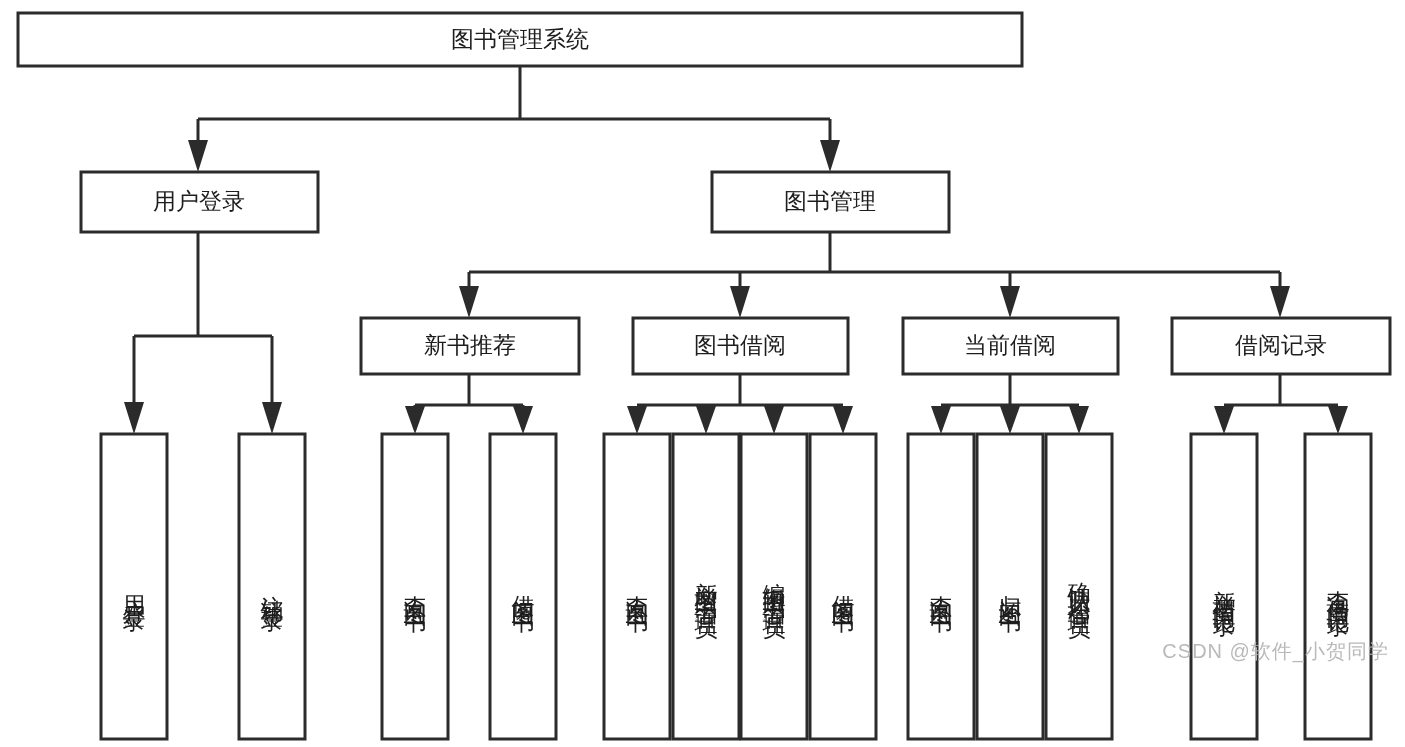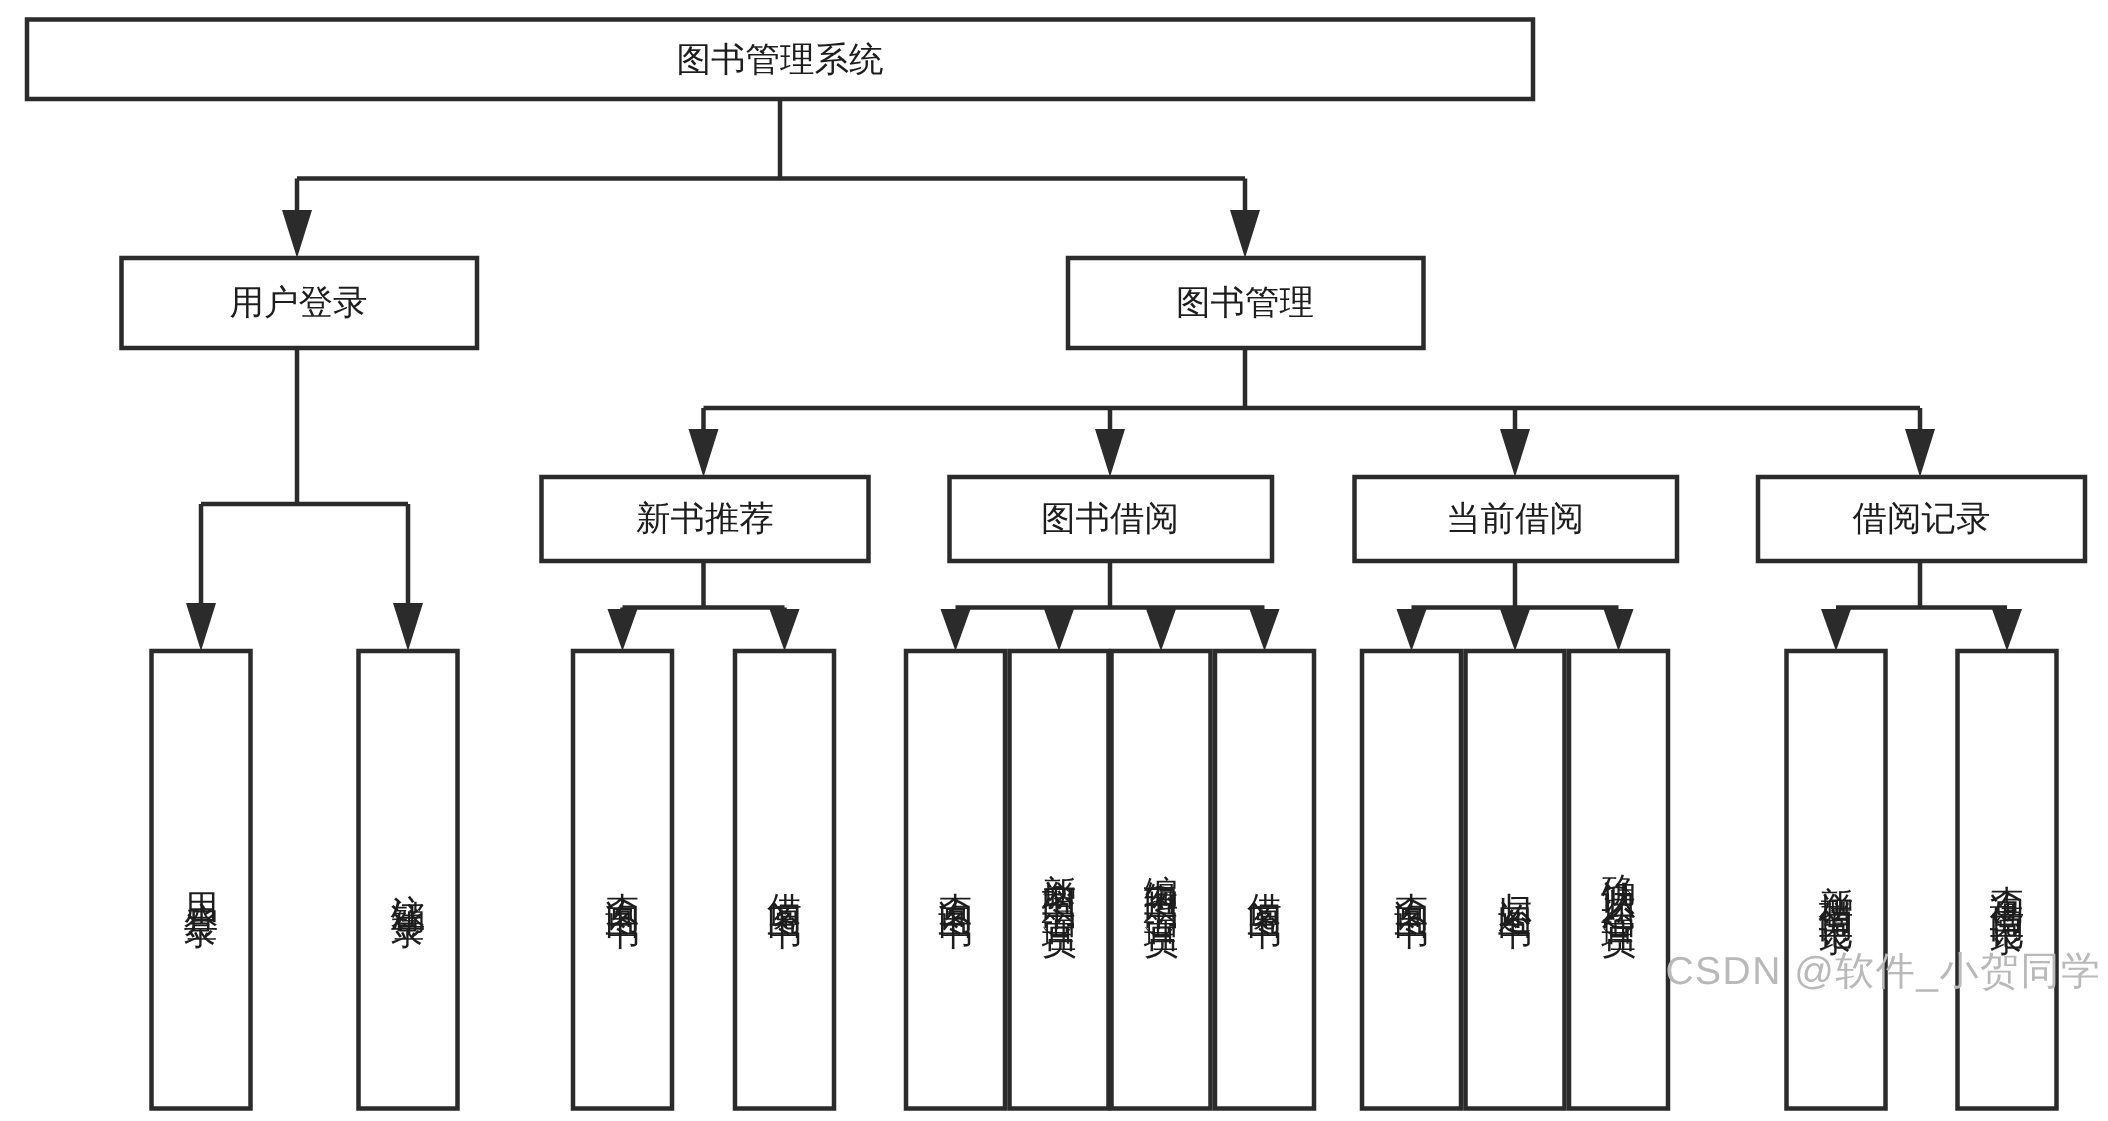--- a/index.html
+++ b/index.html
@@ -59,24 +59,24 @@
     color: #1d1d1d;
     display: flex;
     align-items: center;
     justify-content: center;
     text-align: center;
     white-space: nowrap;
     pointer-events: none;
   }
   .watermark {
     position: absolute;
-    right: 4px;
+    right: 16px;
     bottom: 6px;
     font-family: "Liberation Sans", "DejaVu Sans", sans-serif;
-    font-size: 26px;
+    font-size: 20px;
     color: #b9b9b9;
     letter-spacing: 1px;
     white-space: nowrap;
   }
 </style>
 </head>
 <body>
 
 <div id="diagram-root">
 

